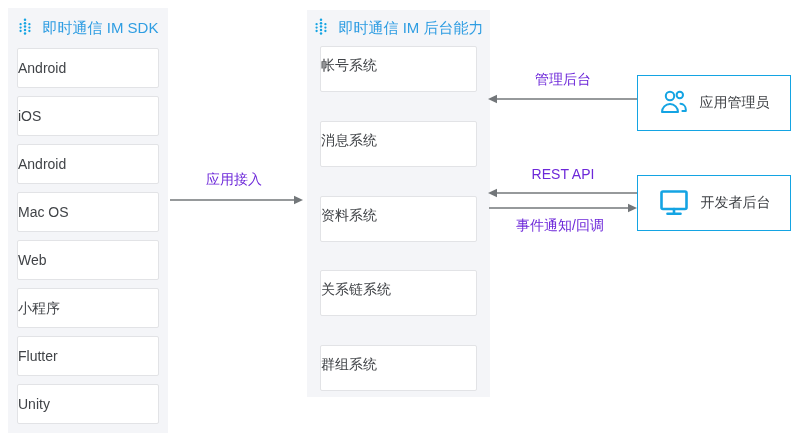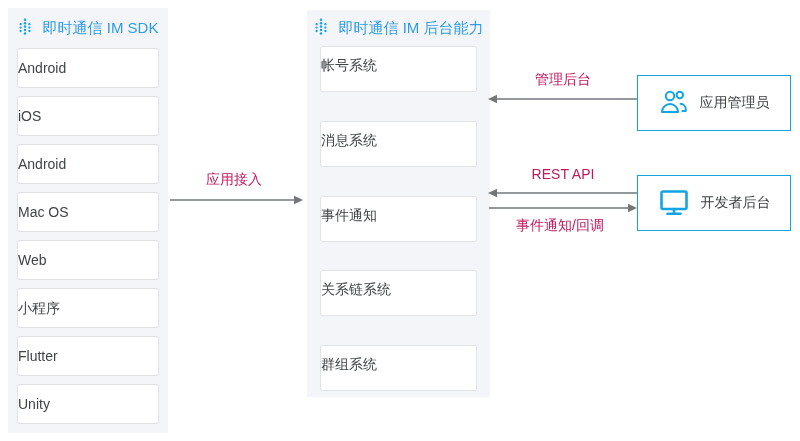--- a/index.html
+++ b/index.html
@@ -33,21 +33,21 @@
     position:absolute;left:637px;width:154px;height:56px;background:#fff;
     border:1px solid #14a4e3;box-sizing:border-box;
     display:flex;align-items:center;justify-content:center;gap:11px;
     color:#3c3f43;font-size:14px;white-space:nowrap;
   }
   #actor-admin{top:75px;}
   #actor-developer{top:175px;}
   
   #arrow-layer{position:absolute;left:0;top:0;width:800px;height:441px;pointer-events:none;}
   .arrow-label{
-    position:absolute;color:#be185d;font-size:14px;text-align:center;white-space:nowrap;
+    position:absolute;color:#6d28d9;font-size:14px;text-align:center;white-space:nowrap;
   }
   #label-app-access{left:168px;top:171px;width:132px;}
   #label-admin-console{left:495px;top:71px;width:136px;}
   #label-rest-api{left:495px;top:166px;width:136px;}
   #label-event-callback{left:482px;top:217px;width:156px;}
 </style>
 </head>
 <body>
 
 <div id="canvas">
@@ -99,21 +99,21 @@
             <circle cx="11.4" cy="6.2" r="1.15"></circle>
               <circle cx="11.4" cy="9.6" r="1.15"></circle>
             <circle cx="11.4" cy="13" r="1.15"></circle>
           </g>
         </svg>
       </span>
       <span>即时通信 IM 后台能力</span>
     </div>
     <div class="node backend-node" style="top:36px">帐号系统</div>
     <div class="node backend-node" style="top:111px">消息系统</div>
-    <div class="node backend-node" style="top:186px">事件通知</div>
+    <div class="node backend-node" style="top:186px">资料系统</div>
     <div class="node backend-node" style="top:260px">关系链系统</div>
     <div class="node backend-node" style="top:335px">群组系统</div>
   </div>
 
   <div class="actor" id="actor-admin">
     <span>
       <svg width="30" height="26" viewBox="0 0 30 26" fill="none" stroke="#14a4e3" stroke-width="2" stroke-linecap="round" stroke-linejoin="round">
         <circle cx="11" cy="7" r="4.2"></circle>
         <path d="M3,23 a8,8 0 0 1 16,0 z"></path>
         <circle cx="20.8" cy="6" r="3.2"></circle>

